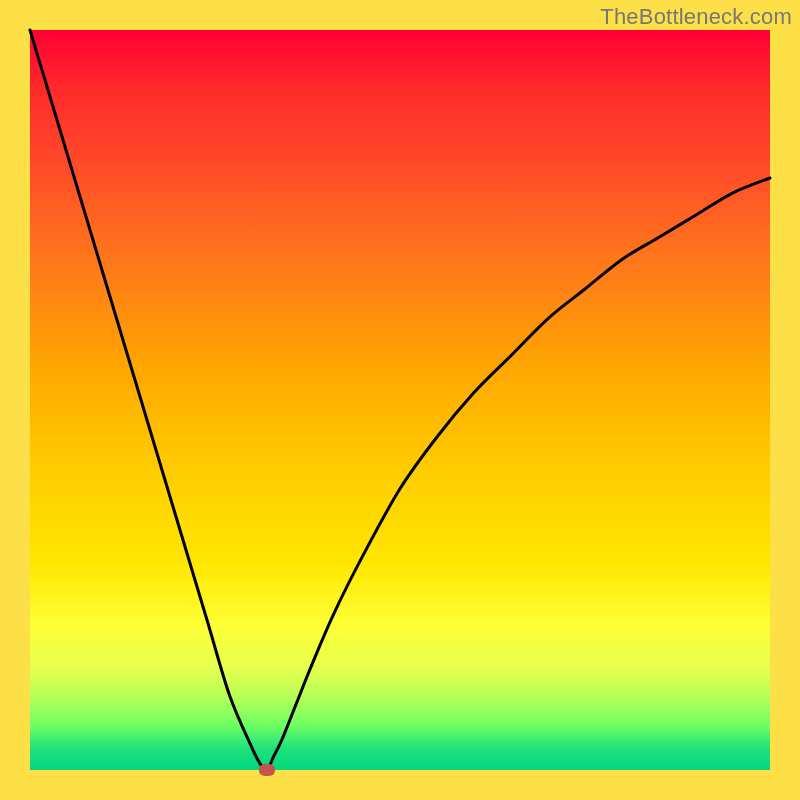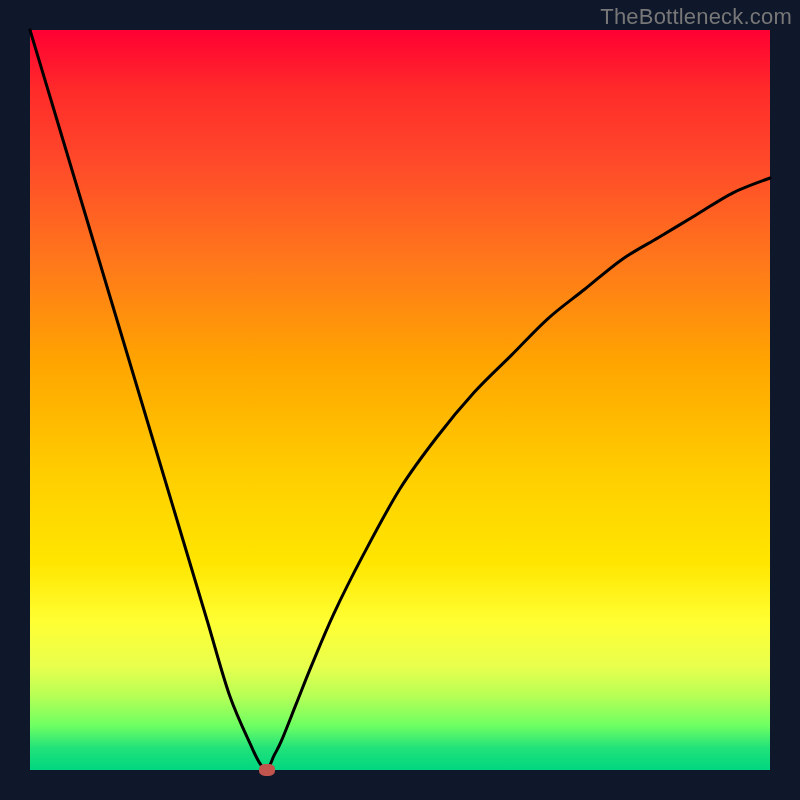--- a/index.html
+++ b/index.html
@@ -10,21 +10,21 @@
     background: #000;
     overflow: hidden;
     font-family: Arial, Helvetica, sans-serif;
   }
   .frame {
     position: absolute;
     left: 0;
     top: 0;
     width: 800px;
     height: 800px;
-    background: #0f172a;
+    background: #fde047;
   }
   .plot-area {
     position: absolute;
     left: 30px;
     top: 30px;
     width: 740px;
     height: 740px;
     
     background: linear-gradient(
       to bottom,

